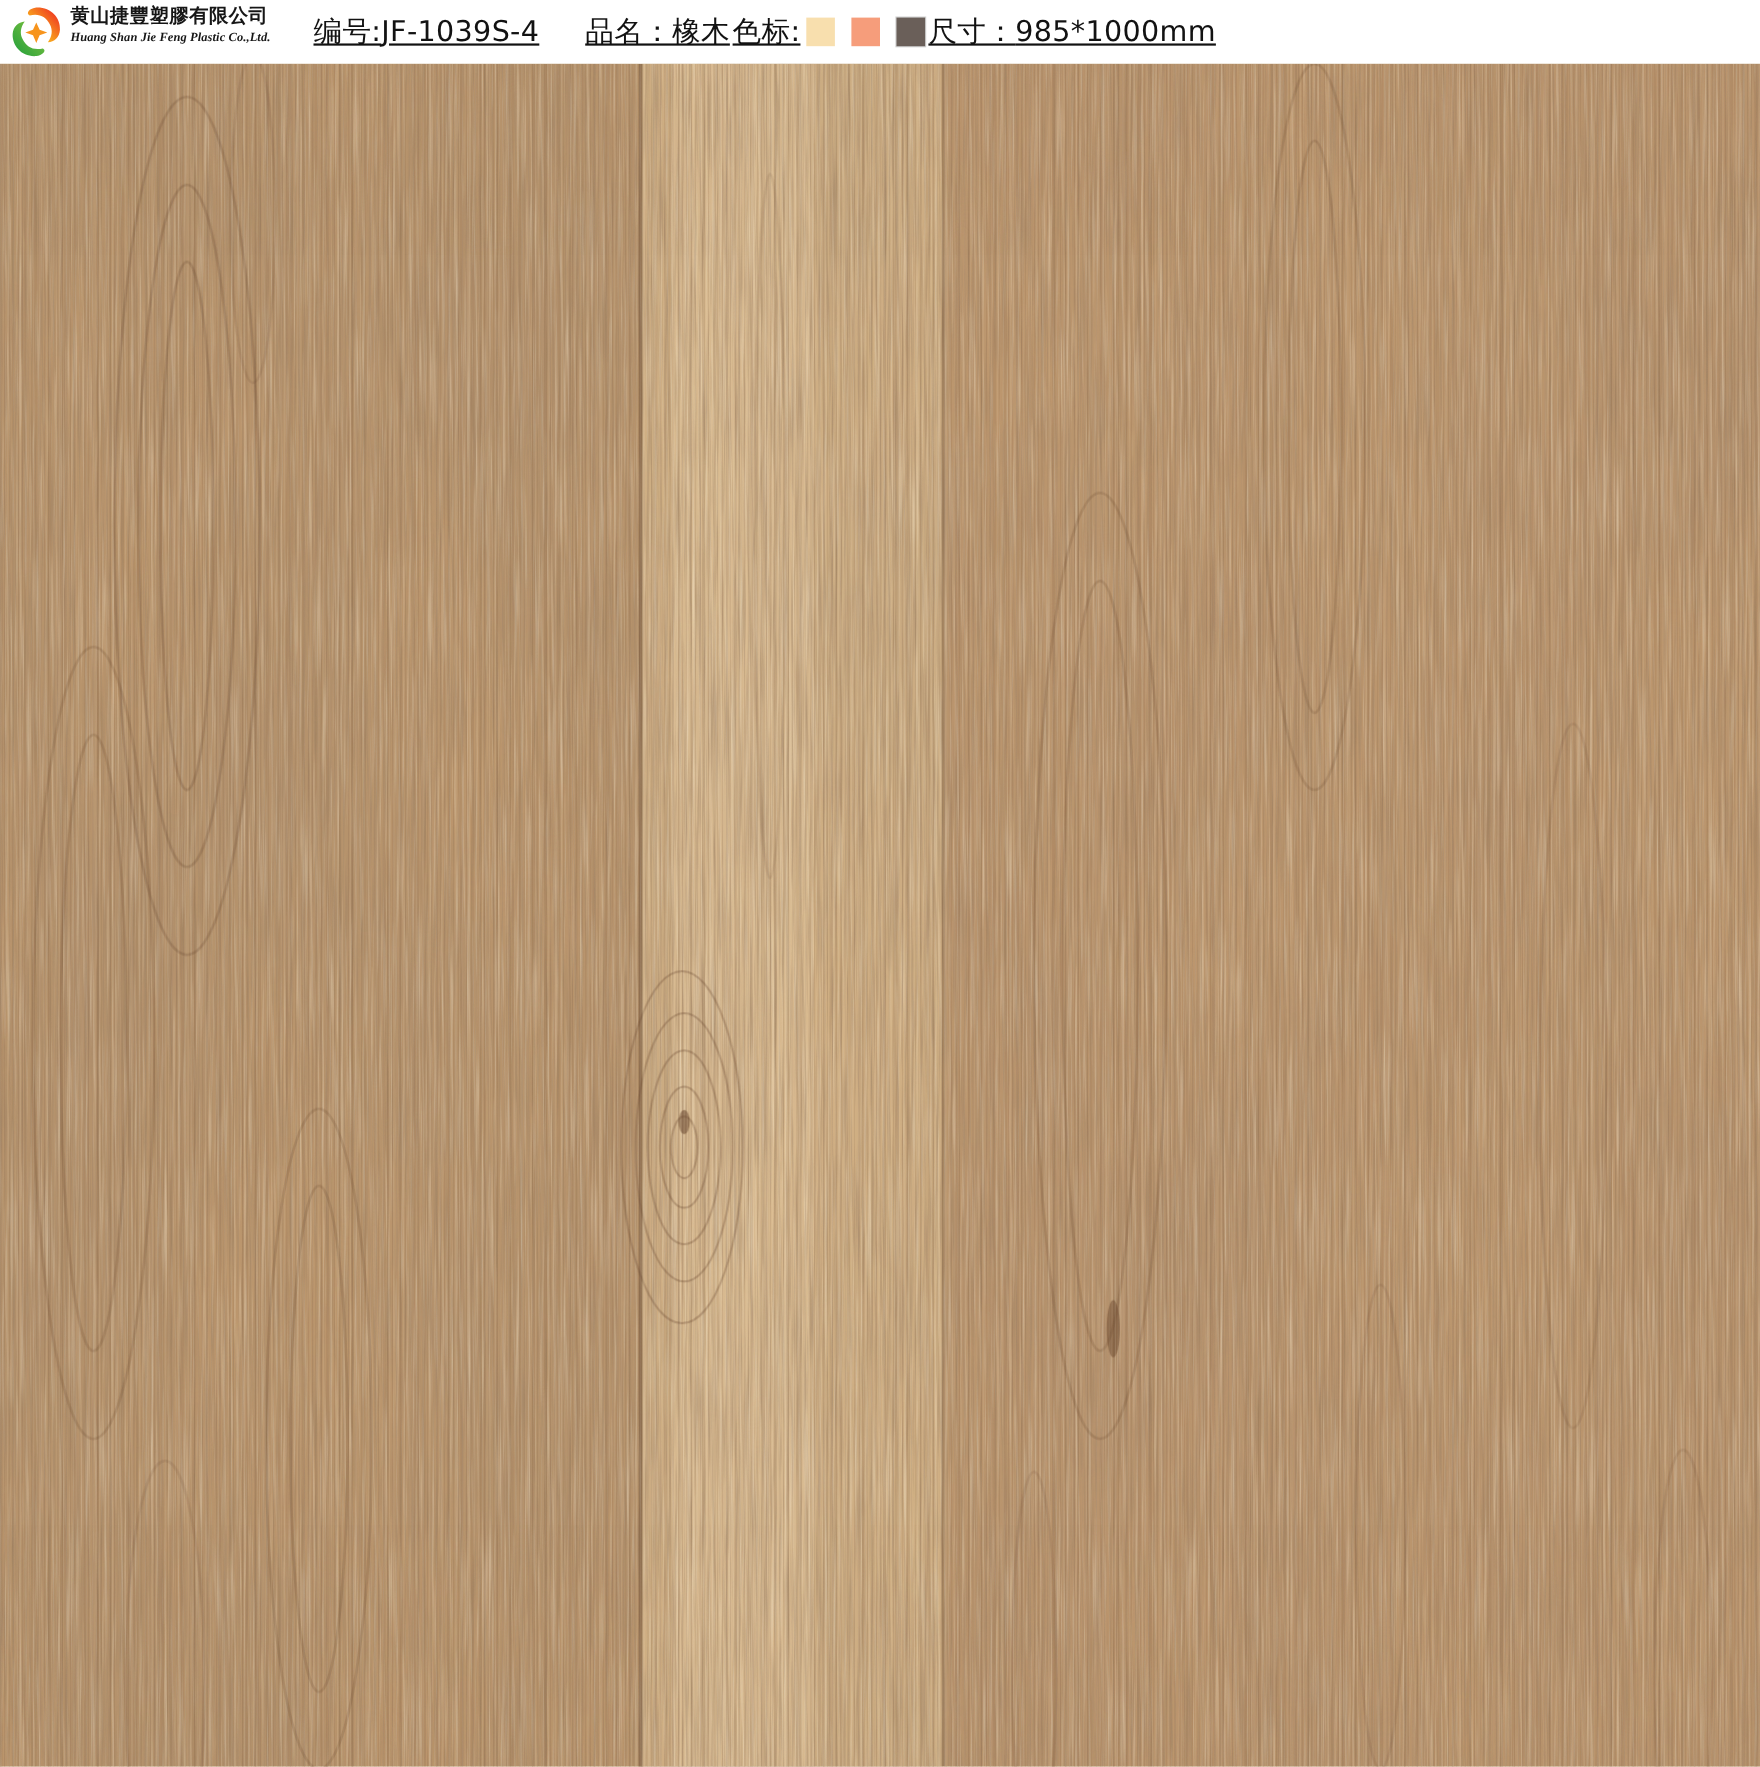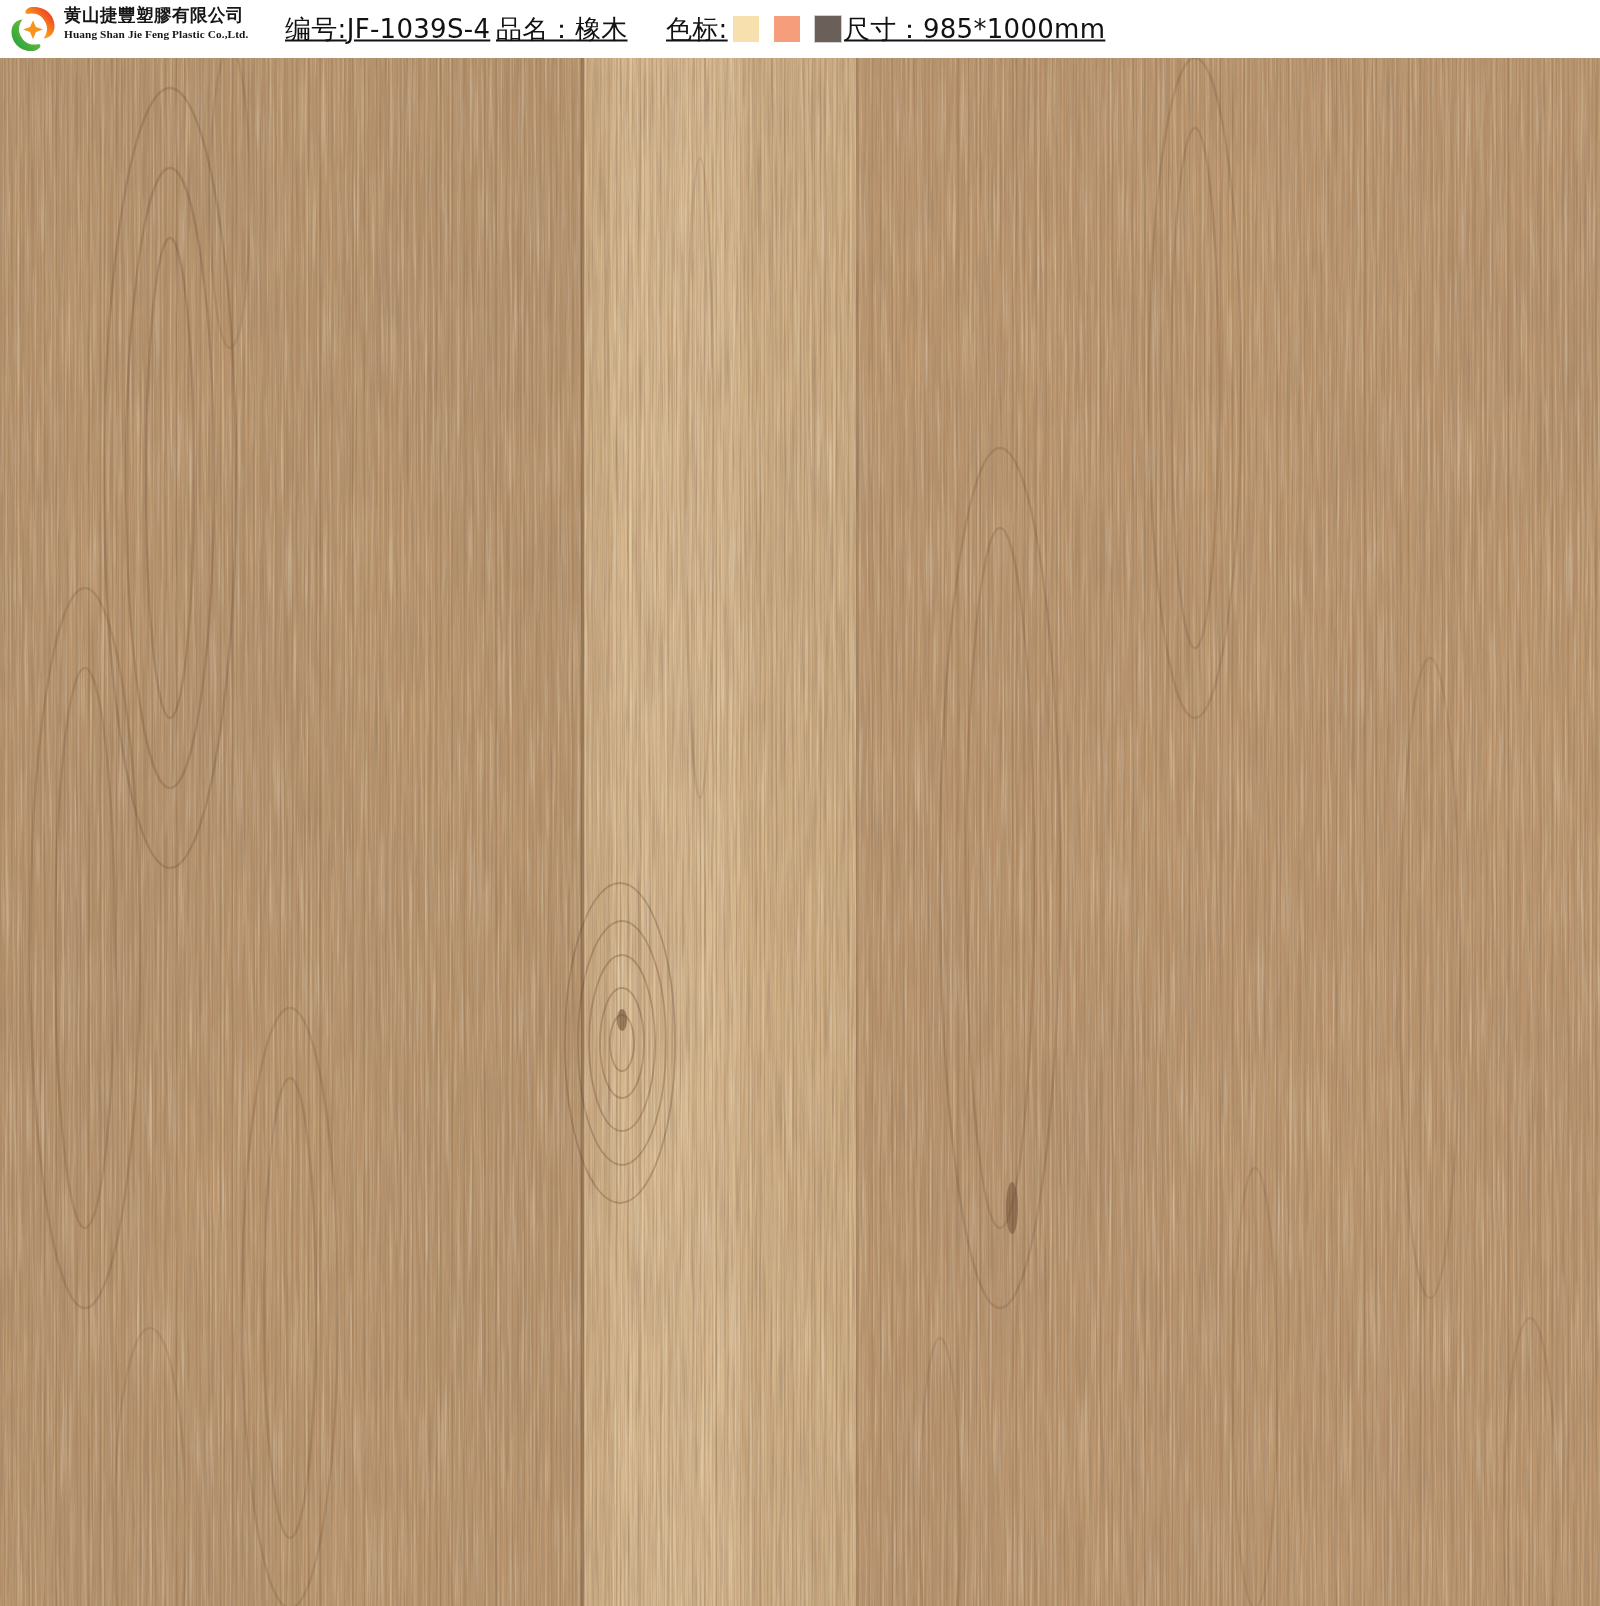--- a/index.html
+++ b/index.html
@@ -19,28 +19,28 @@
     position:absolute;left:64px;top:7px;width:190px;line-height:1;
   }
   .company .zh{
     font-family:"DejaVu Serif","Liberation Serif",serif;
     font-weight:bold;font-size:17.5px;letter-spacing:.5px;color:#161616;
     white-space:nowrap;
   }
   .company .en{
     font-family:"Liberation Serif","DejaVu Serif",serif;
     font-weight:bold;font-size:11.3px;color:#161616;margin-top:4px;
-    white-space:nowrap;letter-spacing:.1px;
+    white-space:nowrap;letter-spacing:.1px;font-style:italic;
   }
   .hfield{
     position:absolute;top:50%;transform:translateY(-50%);
     font-size:26px;color:#121212;white-space:nowrap;letter-spacing:.3px;text-decoration:underline;
   }
   .f-code{left:285px;}
-  .f-name{left:496px;}
+  .f-name{left:532px;}
   .f-color{left:666px;}
   .f-size{left:844px;}
   .swatch-row{
     position:absolute;left:733px;top:16px;display:flex;gap:15px;
   }
   .swatch{width:26px;height:26px;display:inline-block;}
   .swatch.dark{box-shadow:0 0 0 1px rgba(160,160,160,.5);}
   
   .wood-area{
     position:relative;width:1600px;height:1548px;overflow:hidden;

